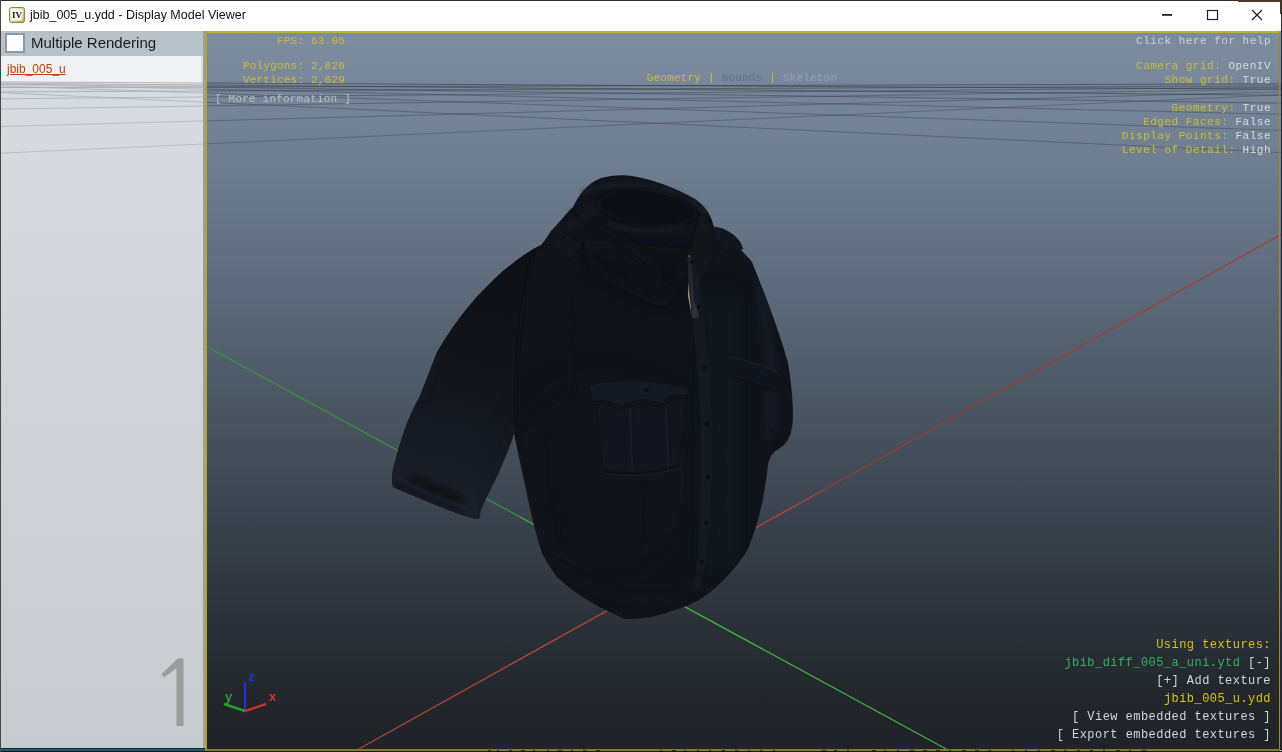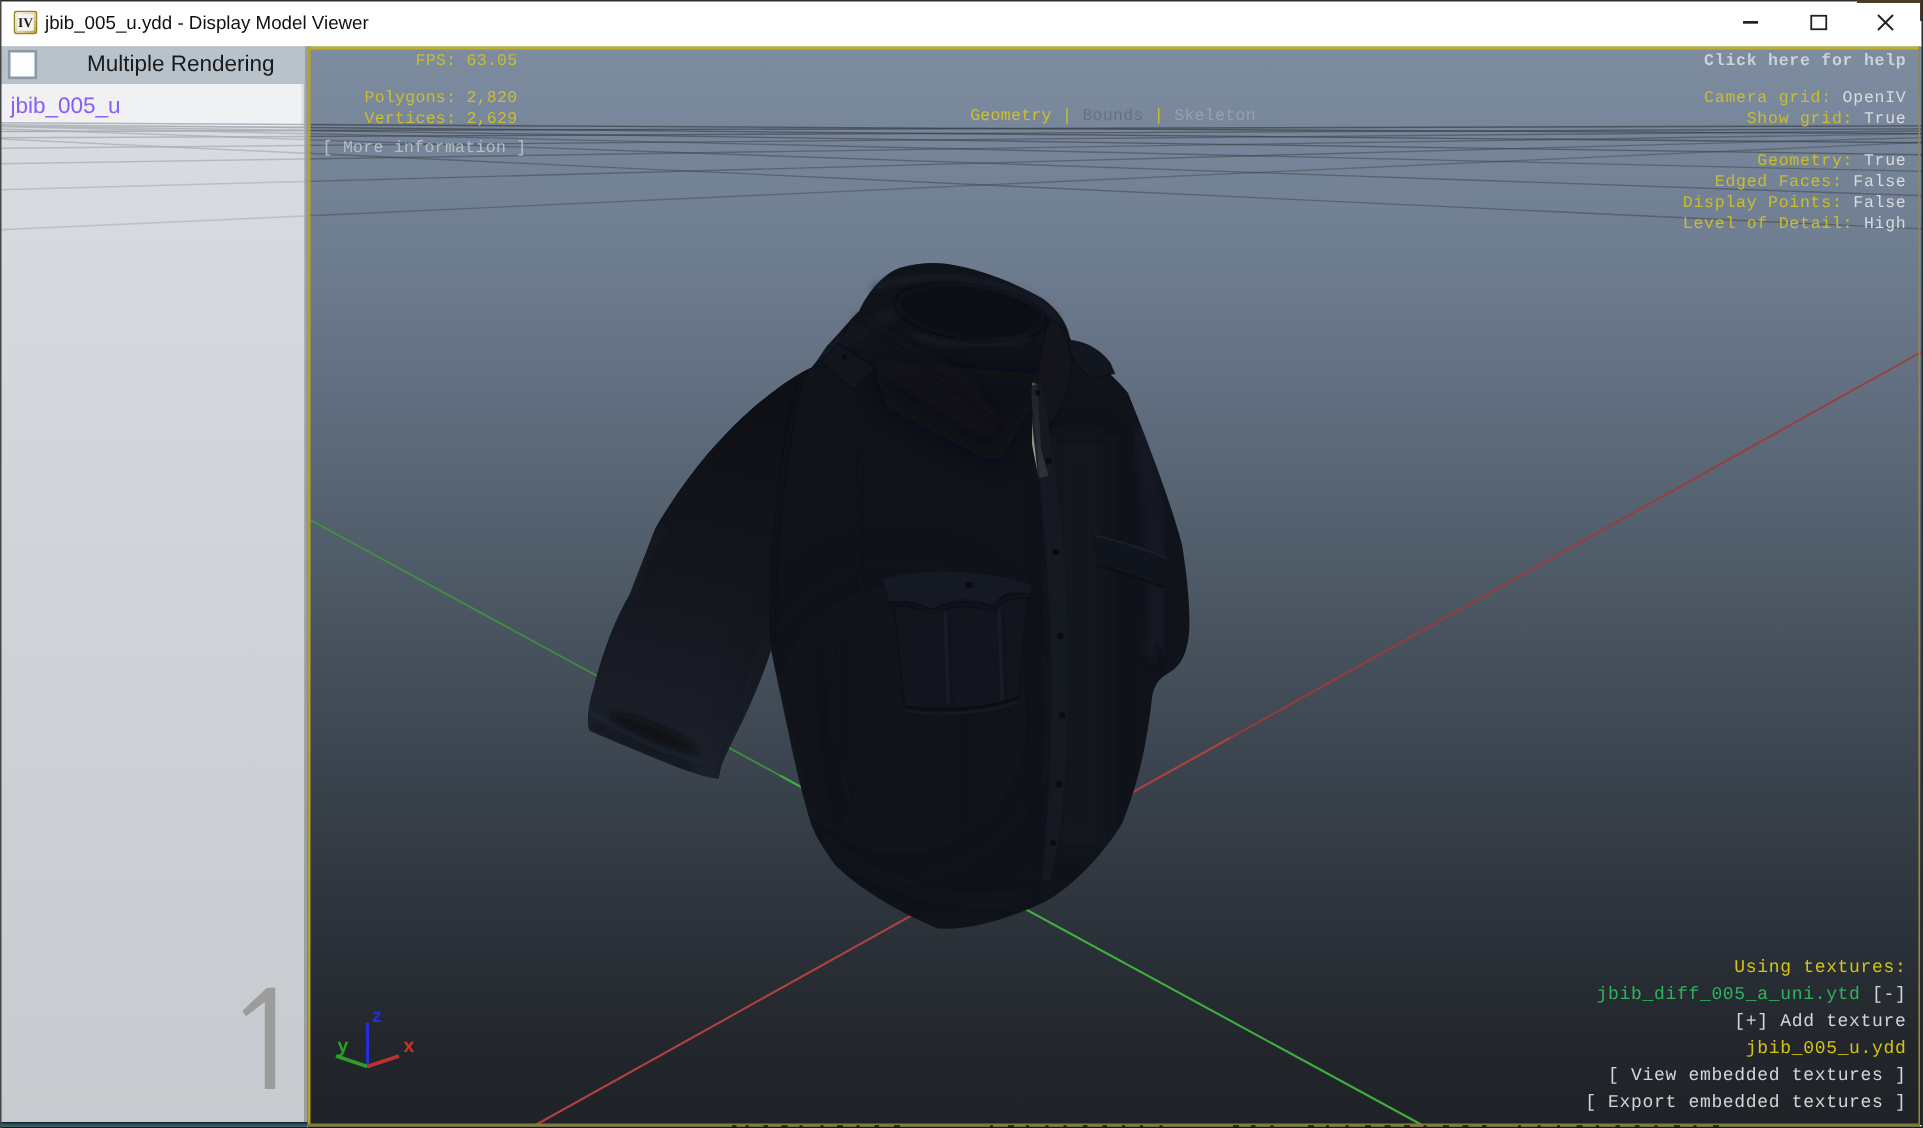--- a/index.html
+++ b/index.html
@@ -201,21 +201,21 @@
       <text x="269" y="701" font-family="Liberation Sans" font-size="13" font-weight="bold" fill="#d23128">x</text>
     </g>
   </svg>
 
   <div class="abs mono" style="left:0;top:34px;width:345px;text-align:right;font-size:11px;line-height:14px;color:#c9bd31;letter-spacing:0.2px;">FPS: 63.05</div>
   <div class="abs mono" style="left:0;top:59px;width:345px;text-align:right;font-size:11px;line-height:14px;color:#c9bd31;letter-spacing:0.2px;">Polygons: 2,820<br>Vertices: 2,629</div>
   <div class="abs mono" style="left:215px;top:92px;font-size:11px;line-height:14px;color:#b6bcc4;letter-spacing:0.2px;">[ More information ]</div>
 
   <div class="abs mono" style="left:610px;top:35px;width:264px;text-align:center;font-size:11px;line-height:14px;letter-spacing:0.2px;margin-top:36px;"><span style="color:#cdc02c">Geometry</span><span style="color:#cdc02c"> | </span><span style="color:#66717f">Bounds</span><span style="color:#cdc02c"> | </span><span style="color:#97a1ae">Skeleton</span></div>
 
-  <div class="abs mono" style="right:11px;top:34px;text-align:left;font-size:11px;line-height:14px;color:#ccd2d9;letter-spacing:0.5px;font-weight:bold;">Click here for help</div>
+  <div class="abs mono" style="right:11px;top:34px;text-align:left;font-size:11px;line-height:14px;color:#ccd2d9;letter-spacing:0.5px;">Click here for help</div>
   <div class="abs mono" style="right:11px;top:59px;text-align:right;font-size:11px;line-height:14px;letter-spacing:0.5px;"><span style="color:#c9bd31">Camera grid: </span><span style="color:#d7dade">OpenIV</span><br><span style="color:#c9bd31">Show grid: </span><span style="color:#d7dade">True</span></div>
   <div class="abs mono" style="right:11px;top:101px;text-align:right;font-size:11px;line-height:14px;letter-spacing:0.5px;"><span style="color:#c9bd31">Geometry: </span><span style="color:#d7dade">True</span><br><span style="color:#c9bd31">Edged Faces: </span><span style="color:#d7dade">False</span><br><span style="color:#c9bd31">Display Points: </span><span style="color:#d7dade">False</span><br><span style="color:#c9bd31">Level of Detail: </span><span style="color:#d7dade">High</span></div>
 
   <div class="abs mono" style="right:11px;top:636px;text-align:right;font-size:12px;line-height:18px;letter-spacing:0.45px;"><span style="color:#d4c513">Using textures:</span><br><span style="color:#30b35f">jbib_diff_005_a_uni.ytd</span><span style="color:#d2d6da"> [-]</span><br><span style="color:#d2d6da">[+] Add texture</span><br><span style="color:#d4c513">jbib_005_u.ydd</span><br><span style="color:#d2d6da">[ View embedded textures ]</span><br><span style="color:#d2d6da">[ Export embedded textures ]</span></div>
 
   <div class="abs" style="left:205px;top:31px;width:1075px;height:1.5px;background:#c0b12c;"></div>
   <div class="abs" style="left:205px;top:31px;width:1.5px;height:719px;background:#b3a42e;"></div>
   <div class="abs" style="left:1278.5px;top:31px;width:1.5px;height:719px;background:#958b33;"></div>
   <div class="abs" style="left:205px;top:749px;width:1075px;height:1.5px;background:#857b2c;"></div>
   <div class="abs" style="left:488px;top:749.5px;width:3px;height:2px;background:#2a2c22;"></div>
@@ -261,23 +261,23 @@
   <div class="abs" style="left:1103px;top:749.5px;width:2px;height:2px;background:#2a2c22;"></div>
   <div class="abs" style="left:1116px;top:749.5px;width:4px;height:2px;background:#2a2c22;"></div>
   <div class="abs" style="left:1129px;top:749.5px;width:2px;height:2px;background:#2a2c22;"></div>
   <div class="abs" style="left:1142px;top:749.5px;width:4px;height:2px;background:#2a2c22;"></div>
 
   <div class="abs" style="left:203px;top:31px;width:2px;height:717px;background:#9ba0a5;"></div>
 
   <div class="abs" style="left:0;top:31px;width:203px;height:717px;background:linear-gradient(rgba(227,230,233,0.9),rgba(214,217,221,0.92));"></div>
   <div class="abs" style="left:0;top:31px;width:203px;height:25px;background:#b7c2cb;"></div>
   <div class="abs" style="left:5px;top:33px;width:16px;height:16px;background:#fdfdfd;border:2px solid #8d9aa5;"></div>
-  <div class="abs" style="left:31px;top:34px;font-size:15px;color:#1a1a1a;margin-left:27px;">Multiple Rendering</div>
+  <div class="abs" style="left:31px;top:34px;font-size:15px;color:#1a1a1a;">Multiple Rendering</div>
   <div class="abs" style="left:0;top:56px;width:201px;height:28px;background:#eff1f3;"></div>
-  <div class="abs" style="left:7px;top:62px;font-size:15px;color:#8b5cf6;">jbib_005_u</div>
+  <div class="abs" style="left:7px;top:62px;font-size:12px;color:#c2410c;text-decoration:underline;">jbib_005_u</div>
 
   <svg class="abs" style="left:0;top:31px;" width="203" height="130" viewBox="0 31 203 130">
     <g stroke="#99a0a8" stroke-width="1" fill="none" opacity="0.75">
       <line x1="0" y1="81.9" x2="203" y2="83.0"></line>
       <line x1="0" y1="83.1" x2="203" y2="85.0"></line>
       <line x1="0" y1="84.0" x2="203" y2="87.0" opacity="0.8"></line>
       <line x1="0" y1="84.3" x2="203" y2="89.1" opacity="0.7"></line>
       <line x1="0" y1="86.0" x2="203" y2="93.0" opacity="0.7"></line>
       <line x1="0" y1="92.6" x2="203" y2="102.1" opacity="0.7"></line>
       <line x1="0" y1="87.6" x2="203" y2="87.0"></line>

